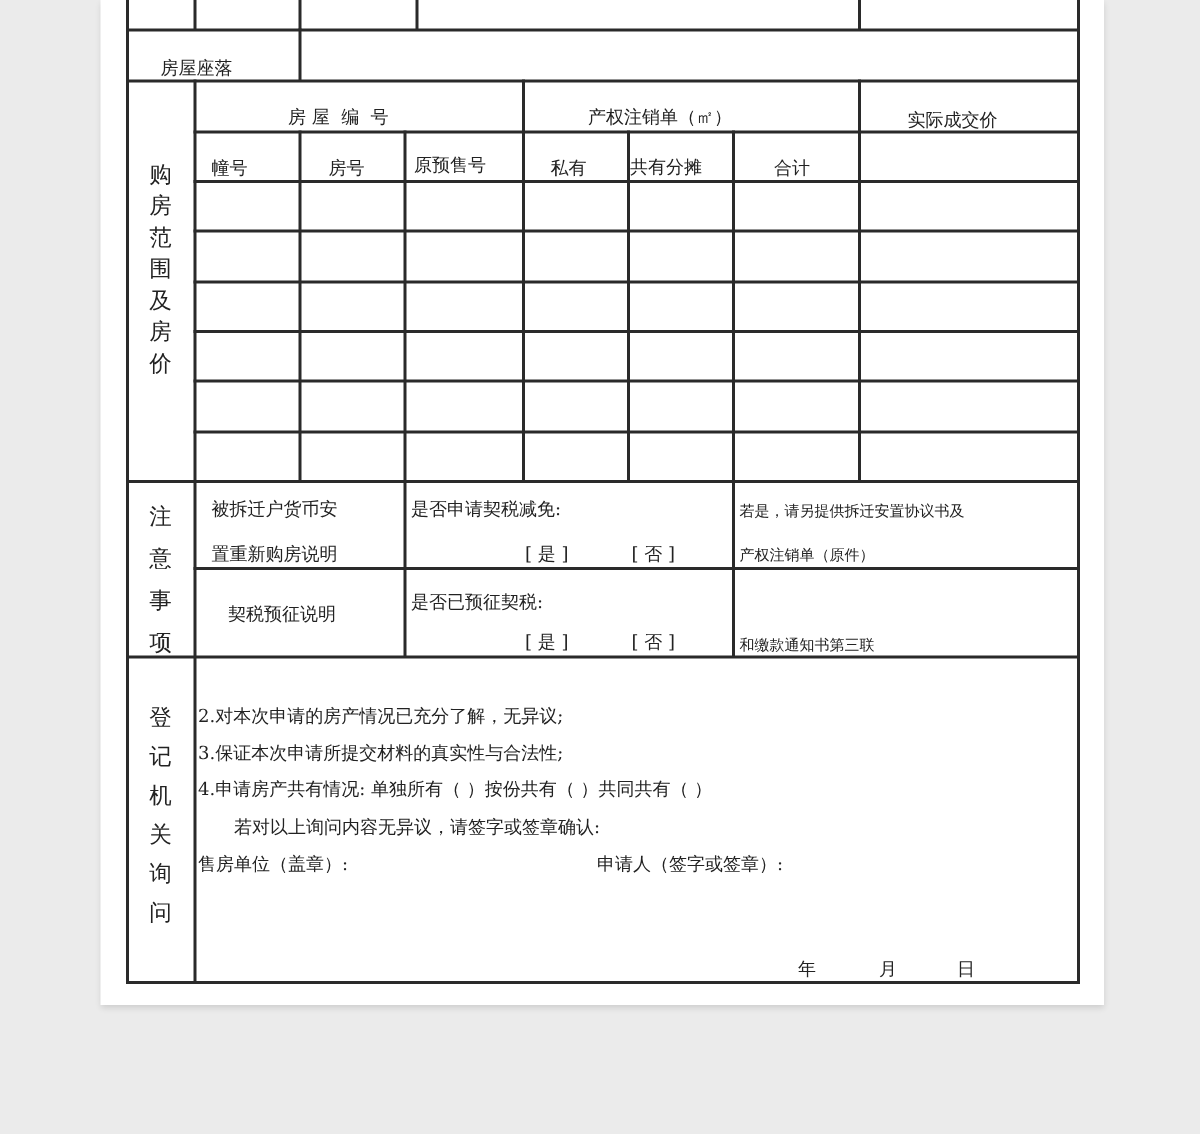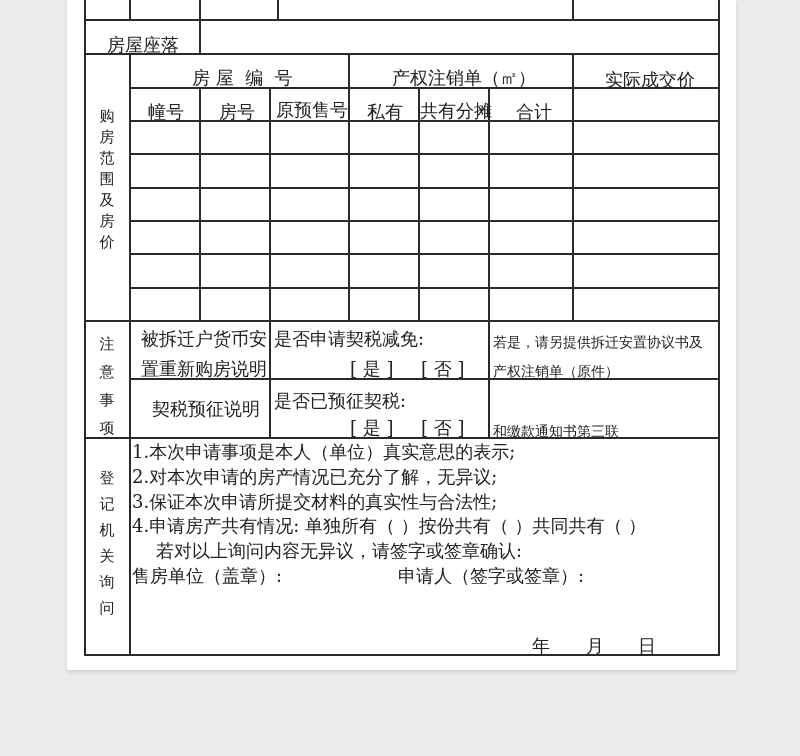--- a/index.html
+++ b/index.html
@@ -7,22 +7,22 @@
     width:800px; height:756px; background:#ebebeb; position:relative; overflow:hidden;
     font-family: "DejaVu Serif", "Liberation Serif", serif; color:#222;
   }
   .page {
     position:absolute; left:67px; top:0; width:669px; height:670px; background:#fff;
     box-shadow:0 2px 4px rgba(0,0,0,0.12);
   }
   .ln { position:absolute; background:#2a2a2a; }
   .h { height:1.5px; }
   .v { width:1.5px; }
-  .t { position:absolute; font-size:18px; line-height:16px; white-space:nowrap; color:#222; }
-  .small { font-size:14px; }
+  .t { position:absolute; font-size:12px; line-height:16px; white-space:nowrap; color:#222; }
+  .small { font-size:10px; }
   .vert { position:absolute; font-size:15px; line-height:21px; width:20px; text-align:center; color:#222; }
   .vert span { display:block; }
   .cell { position:absolute; }
 </style>
 </head>
 <body>
 
 <div class="page">
 
   <div class="ln h" style="left:17px;top:19px;width:635px;"></div>
@@ -66,21 +66,21 @@
     <span>围</span>
     <span>及</span>
     <span>房</span>
     <span>价</span>
   </div>
 
   <div class="t" style="left:125px;top:70px;white-space:pre;">房 屋  编  号</div>
   <div class="t" style="left:325px;top:70px;">产权注销单（㎡）</div>
   <div class="t" style="left:538px;top:72px;">实际成交价</div>
 
-  <div class="t" style="left:81px;top:104px;">幢号</div>
+  <div class="t" style="left:74px;top:104px;">幢号</div>
   <div class="t" style="left:152px;top:104px;">房号</div>
   <div class="t" style="left:209px;top:102px;">原预售号</div>
   <div class="t" style="left:300px;top:104px;">私有</div>
   <div class="t" style="left:353px;top:103px;">共有分摊</div>
   <div class="t" style="left:449px;top:104px;">合计</div>
 
   <div>
     <div class="cell" style="left:63px;top:121px;width:588px;height:32px;"></div>
     <div class="cell" style="left:63px;top:154px;width:588px;height:33px;"></div>
     <div class="cell" style="left:63px;top:188px;width:588px;height:32px;"></div>
@@ -112,21 +112,20 @@
 
   <div class="vert" style="left:30px;top:465px;line-height:26px;">
     <span>登</span>
     <span>记</span>
     <span>机</span>
     <span>关</span>
     <span>询</span>
     <span>问</span>
   </div>
 
-  <div class="t" style="left:65px;top:444px;">1.本次申请事项是本人（单位）真实意思的表示;</div>
   <div class="t" style="left:65px;top:469px;">2.对本次申请的房产情况已充分了解，无异议;</div>
   <div class="t" style="left:65px;top:494px;">3.保证本次申请所提交材料的真实性与合法性;</div>
   <div class="t" style="left:65px;top:518px;white-space:pre;">4.申请房产共有情况: 单独所有（ ）按份共有（ ）共同共有（ ）</div>
   <div class="t" style="left:65px;top:543px;padding-left:24px;">若对以上询问内容无异议，请签字或签章确认:</div>
   <div class="t" style="left:65px;top:568px;">售房单位（盖章）:</div>
   <div class="t" style="left:331px;top:568px;">申请人（签字或签章）:</div>
   <div class="t" style="left:465px;top:638px;">年</div>
   <div class="t" style="left:519px;top:638px;">月</div>
   <div class="t" style="left:571px;top:638px;">日</div>
 

